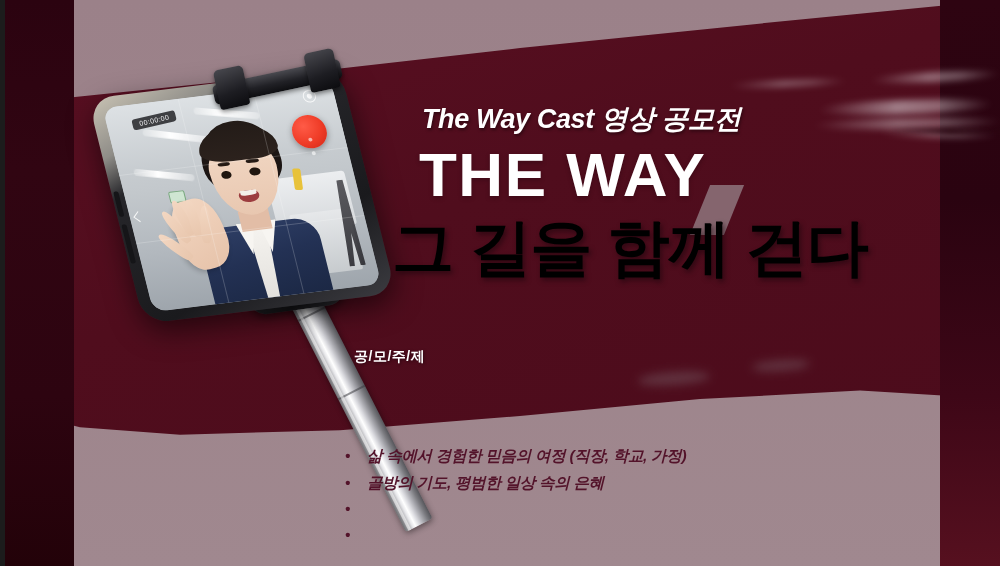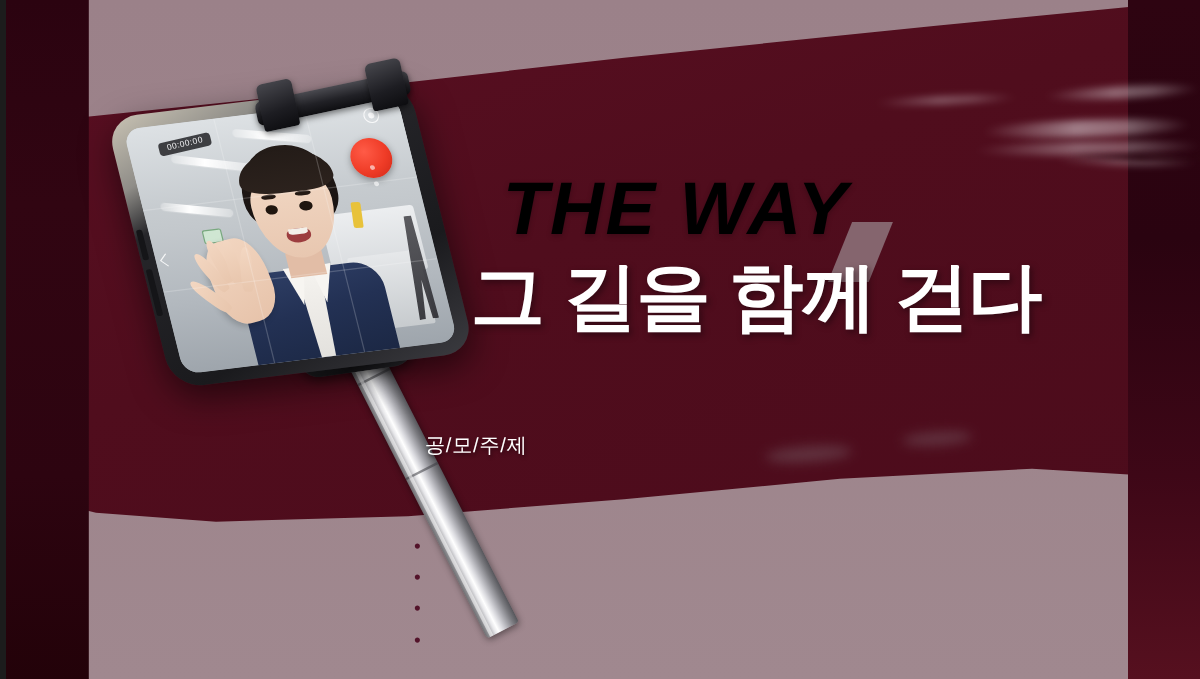--- a/index.html
+++ b/index.html
@@ -399,37 +399,37 @@
 
   .kicker {
     position:absolute; left:77px; top:101px;
     font-size:27px; font-weight:bold; font-style:italic;
     color:#ffffff; letter-spacing:-.4px; white-space:nowrap;
     text-shadow:1px 2px 3px rgba(20,3,10,.55);
   }
 
   .word-mark {
     position:absolute; left:74px; top:144px;
-    font-size:62px; font-weight:bold; font-style:italic;
-    color:#000000; letter-spacing:1.5px; white-space:nowrap;
+    font-size:62px; font-weight:bold; 
+    color:#ffffff; letter-spacing:1.5px; white-space:nowrap;
     line-height:1;
     text-shadow:0 2px 4px rgba(30,5,14,.35);
   }
 
   .headline {
     position:absolute; left:47px; top:215px;
     font-size:62px; font-weight:bold;
-    color:#ffffff; letter-spacing:-1px; white-space:nowrap;
+    color:#000000; letter-spacing:-1px; white-space:nowrap;
     line-height:1.05;
     text-shadow:2px 3px 5px rgba(20,3,10,.5);
   }
 
   .theme-label {
-    position:absolute; left:9px; top:360px;
-    font-size:17px; font-weight:normal;
+    position:absolute; left:9px; top:348px;
+    font-size:14px; font-weight:bold;
     color:#ffffff; letter-spacing:.5px; white-space:nowrap;
     text-shadow:1px 1px 3px rgba(20,3,10,.6);
   }
 
   .theme-quote {
     position:absolute; left:-15px; top:376px;
     font-size:40px; font-weight:bold; font-style:italic;
     color:#ffffff; letter-spacing:-.6px; white-space:nowrap;
     -webkit-text-stroke:1.2px #3a2730;
     text-shadow:2px 3px 4px rgba(25,8,16,.55);
@@ -551,34 +551,37 @@
     </div>
 
     <div class="clamp">
       <div class="clamp-bar"></div>
       <div class="clamp-jaw l"></div>
       <div class="clamp-jaw r"></div>
     </div>
   </div>
 
   <div class="text-col">
+    <div class="kicker">The Way Cast 영상 공모전</div>
 
     <div class="word-mark">THE WAY</div>
 
     <div class="headline">그 길을 함께 걷다</div>
 
     <div class="theme-label">공/모/주/제</div>
 
 
     <ul class="bullets">
       <li>
         <span class="dot">•</span>
+        <span>삶 속에서 경험한 믿음의 여정 (직장, 학교, 가정)</span>
       </li>
       <li>
         <span class="dot">•</span>
+        <span>골방의 기도, 평범한 일상 속의 은혜</span>
       </li>
       <li>
         <span class="dot">•</span>
       </li>
       <li>
         <span class="dot">•</span>
       </li>
     </ul>
   </div>
 

